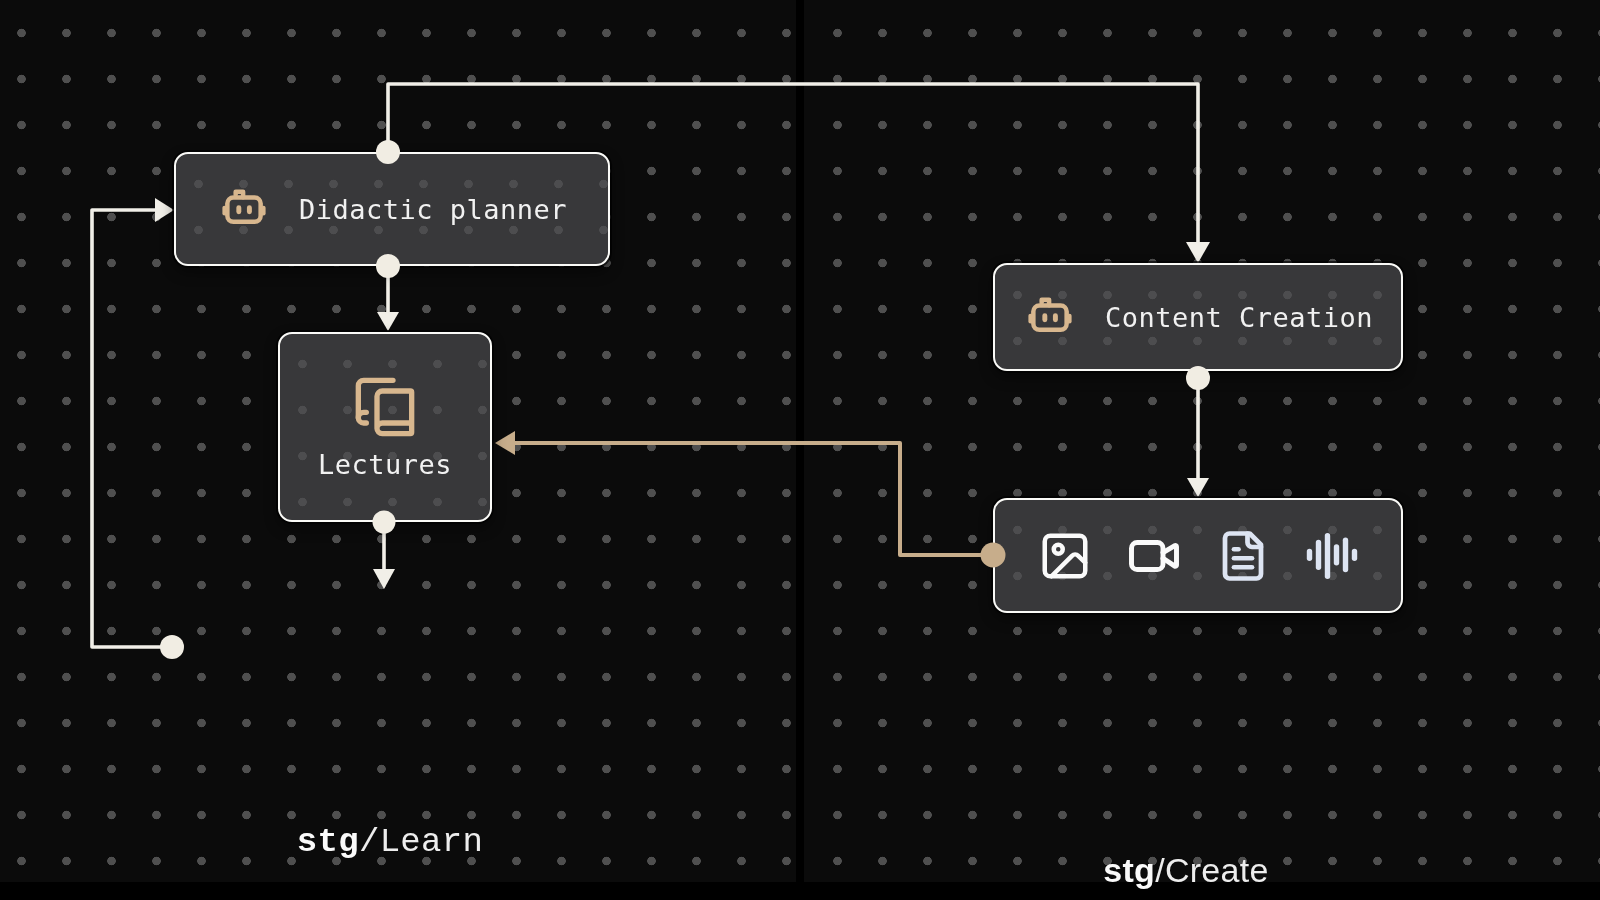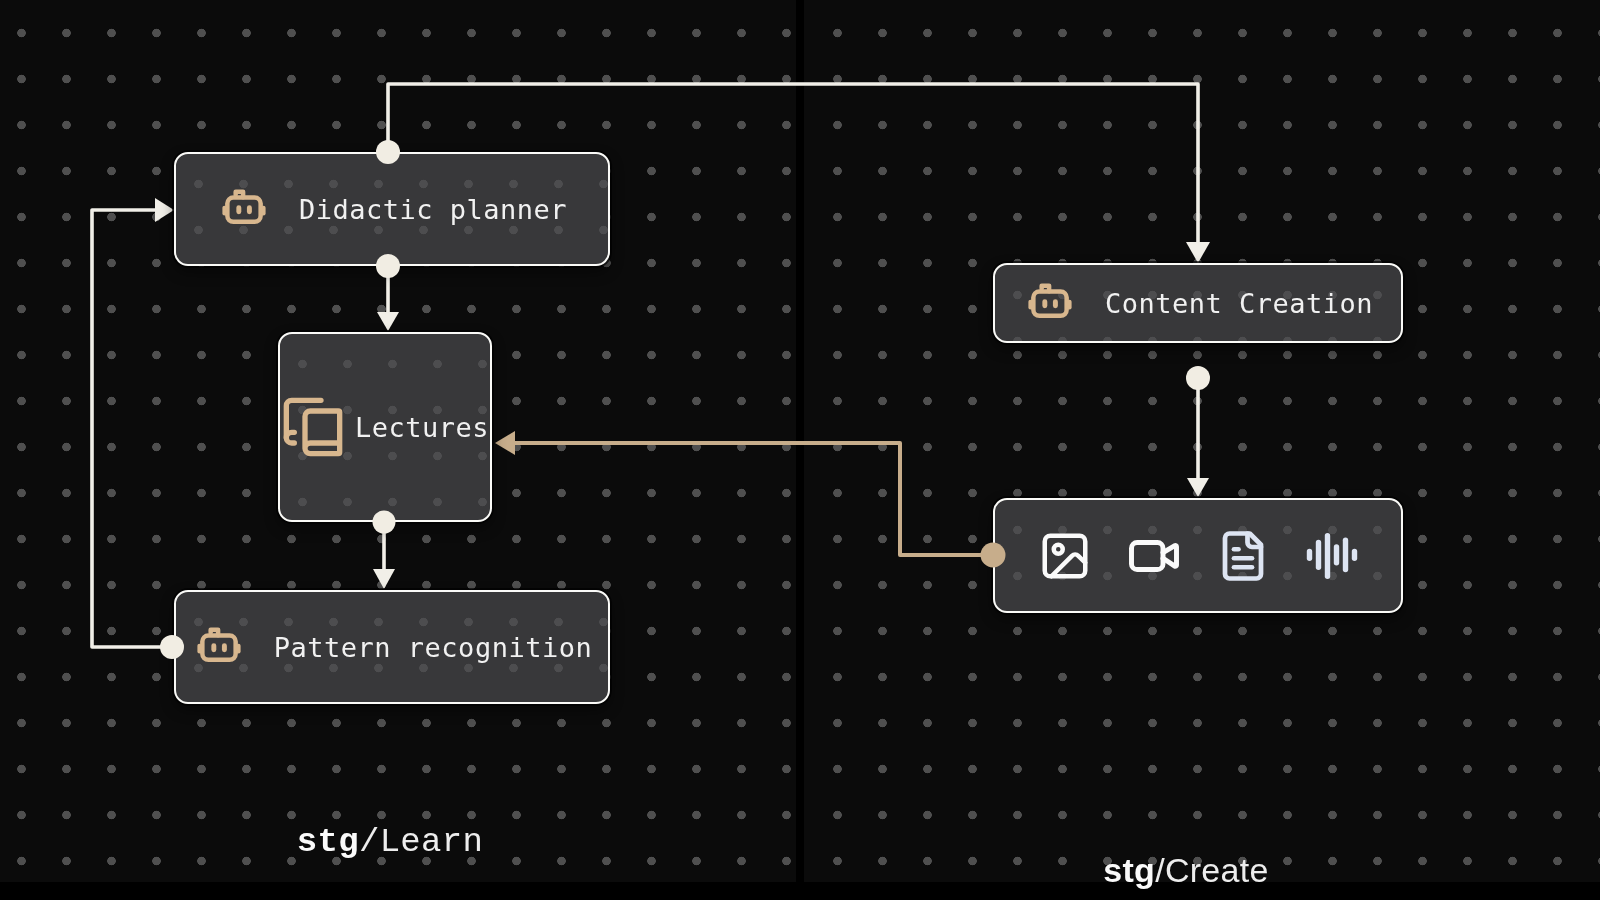--- a/index.html
+++ b/index.html
@@ -25,29 +25,29 @@
     position:absolute;box-sizing:border-box;z-index:3;
     background-color:#38383a;
     background-image:radial-gradient(circle, #4d4d4f 4px, rgba(0,0,0,0) 4.6px);
     background-size:45px 46px;background-position:0 7px;
     border:2.5px solid #fafaf7;border-radius:14px;
     display:flex;align-items:center;justify-content:center;
     box-shadow:0 0 0 2px rgba(0,0,0,0.65), 0 6px 14px rgba(0,0,0,0.45);
     color:#f1f1f1;cursor:pointer;
   }
   .node-row{flex-direction:row;gap:28px;padding:0 8px;}
-  .node-col{flex-direction:row;gap:10px;}
+  .node-col{flex-direction:column;gap:10px;}
   .node-label{
     font-size:27px;letter-spacing:0.5px;white-space:nowrap;
     font-family:"DejaVu Sans Mono", monospace;
   }
   #node-didactic{left:174px;top:152px;width:436px;height:114px;}
   #node-lectures{left:278px;top:332px;width:214px;height:190px;}
   #node-pattern{left:174px;top:590px;width:436px;height:114px;}
-  #node-content{left:993px;top:263px;width:410px;height:80px;}
+  #node-content{left:993px;top:263px;width:410px;height:108px;}
   #node-media{left:993px;top:498px;width:410px;height:115px;}
   .icon{display:inline-flex;align-items:center;justify-content:center;}
   .media-row{display:flex;flex-direction:row;align-items:center;gap:35px;}
 
   
   .stage-label{
     position:absolute;top:820px;width:420px;height:44px;line-height:44px;
     text-align:center;font-family:"Liberation Sans", sans-serif;
     font-size:34px;color:#ededed;z-index:1;letter-spacing:0.3px;
   }
@@ -105,35 +105,20 @@
         <g fill="none" stroke="#d8b78e" stroke-width="2" stroke-linecap="round" stroke-linejoin="round">
           <path d="M2 16V4a2 2 0 0 1 2-2h11"></path>
           <path d="M5 14H4a2 2 0 1 0 0 4h1"></path>
           <path d="M22 18H11a2 2 0 1 0 0 4h10.5a.5.5 0 0 0 .5-.5v-15a.5.5 0 0 0-.5-.5H11a2 2 0 0 0-2 2v12"></path>
         </g>
       </svg>
     </span>
     <span class="node-label">Lectures</span>
   </div>
 
-  <div class="node node-row" id="node-pattern">
-    <span class="icon">
-      <svg width="54" height="54" viewBox="0 0 24 24">
-        <g fill="none" stroke="#d8b78e" stroke-width="2" stroke-linecap="round" stroke-linejoin="round">
-          <path d="M11.6 6.8 V4.3 H8.3 V5.6"></path>
-          <rect x="4.6" y="6.9" width="14.8" height="10.8" rx="2.7"></rect>
-          <path d="M3.3 11.4 v2.6" stroke-width="1.8"></path>
-            <path d="M20.7 11.4 v2.6" stroke-width="1.8"></path>
-        </g>
-        <rect x="8.6" y="10.3" width="2.2" height="4" rx="1.1" fill="#d8b78e"></rect>
-        <rect x="13.3" y="10.3" width="2.2" height="4" rx="1.1" fill="#d8b78e"></rect>
-      </svg>
-    </span>
-    <span class="node-label">Pattern recognition</span>
-  </div>
 
   <div class="node node-row" id="node-content">
     <span class="icon">
       <svg width="54" height="54" viewBox="0 0 24 24">
         <g fill="none" stroke="#d8b78e" stroke-width="2" stroke-linecap="round" stroke-linejoin="round">
           <path d="M11.6 6.8 V4.3 H8.3 V5.6"></path>
           <rect x="4.6" y="6.9" width="14.8" height="10.8" rx="2.7"></rect>
           <path d="M3.3 11.4 v2.6" stroke-width="1.8"></path>
             <path d="M20.7 11.4 v2.6" stroke-width="1.8"></path>
         </g>

